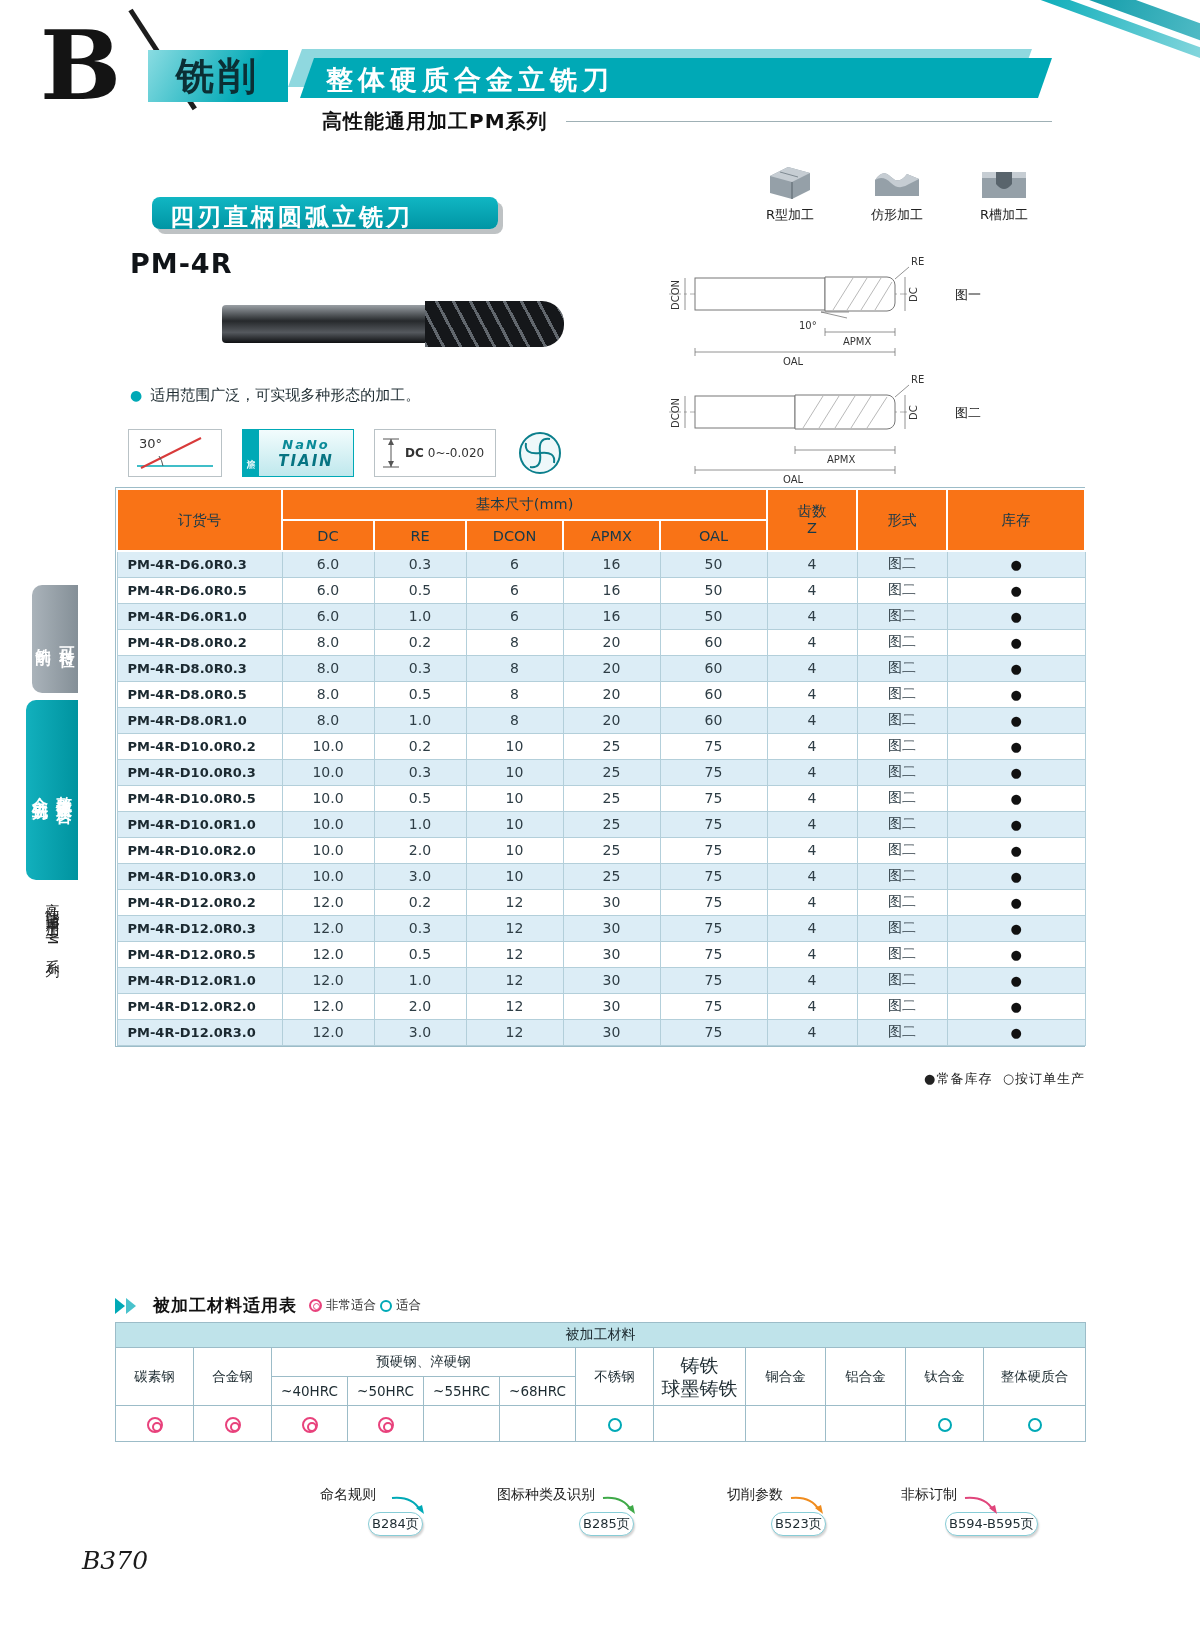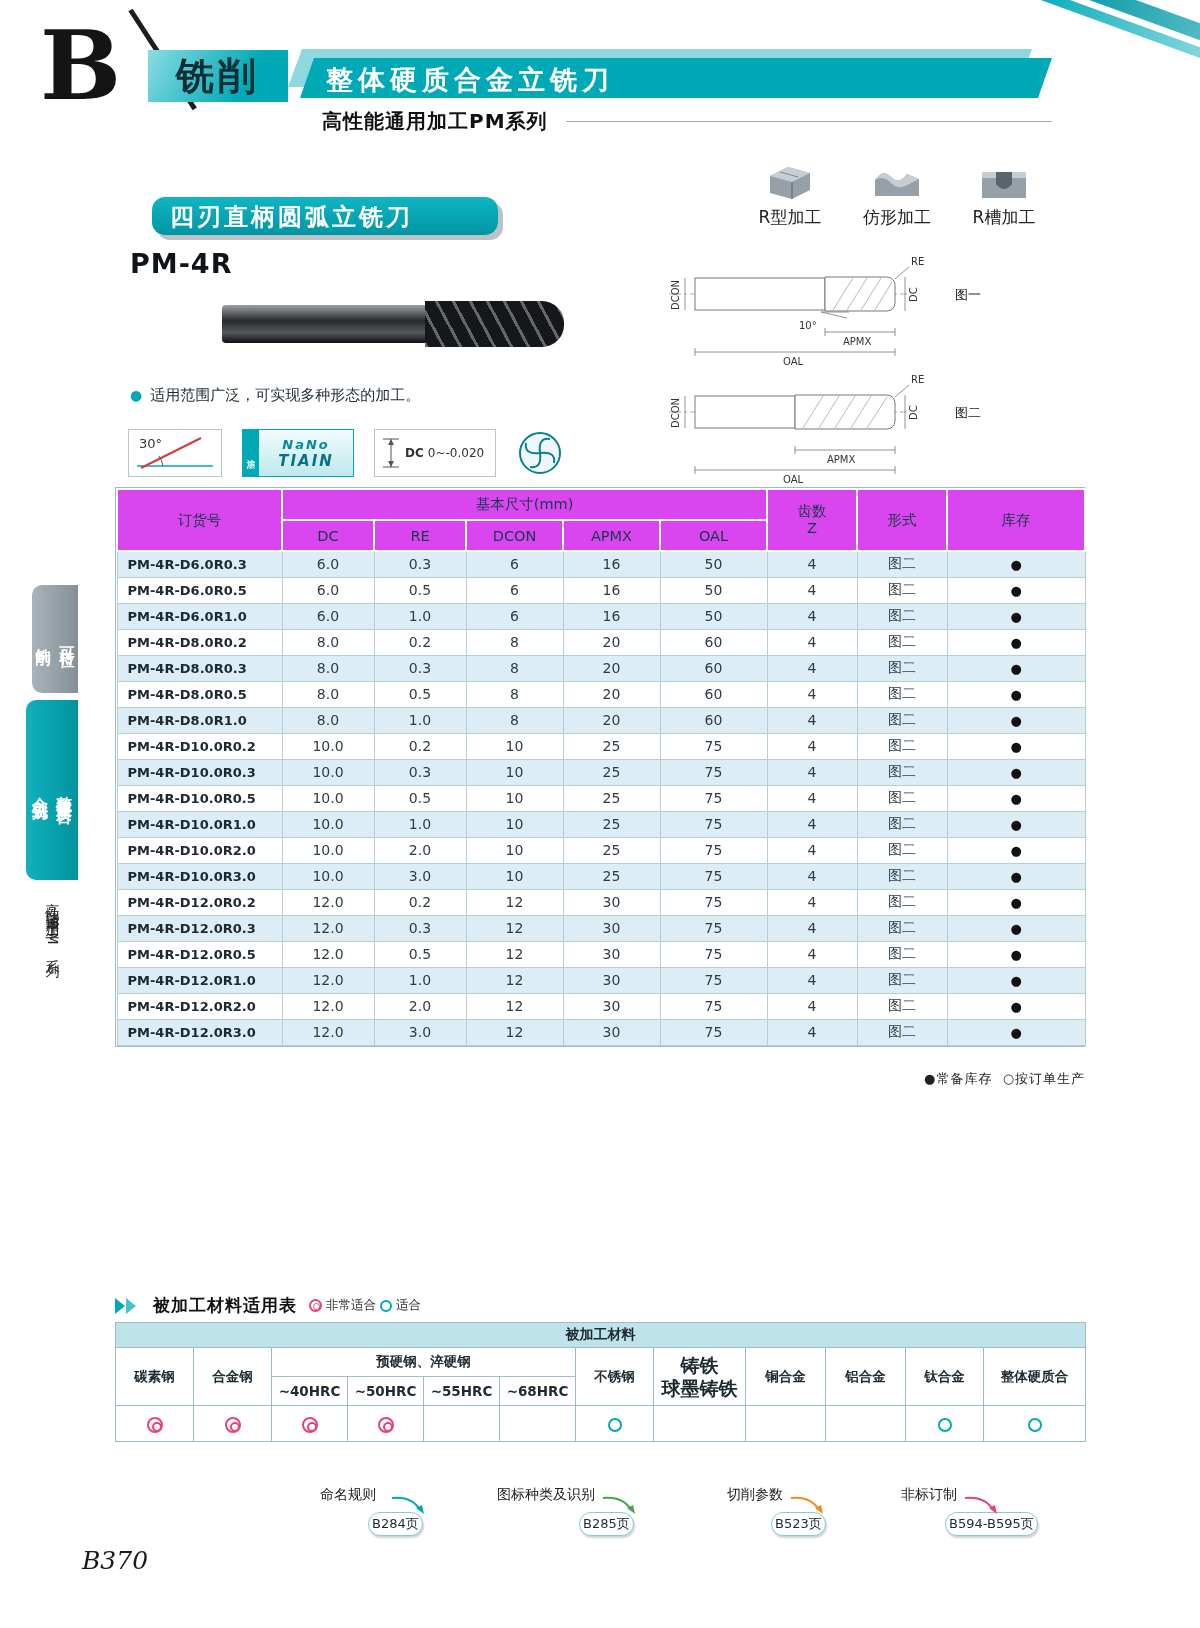--- a/index.html
+++ b/index.html
@@ -23,26 +23,26 @@
   .series-line { position:absolute; left:566px; top:121px; width:486px; height:1px; background:#9fb0b5; }
   .stripe1 { position:absolute; left:1026px; top:-16px; width:240px; height:10px;
     background:linear-gradient(90deg,#00a9b6,#a7e2e7); transform:rotate(20deg); transform-origin:left top; }
   .stripe2 { position:absolute; left:1070px; top:-24px; width:240px; height:16px;
     background:linear-gradient(90deg,#0797a5,#7fd2da); transform:rotate(20deg); transform-origin:left top; }
 
   
   .mach-icons { position:absolute; left:742px; top:158px; width:310px; display:flex; justify-content:space-between; }
   .mach-item { width:96px; text-align:center; }
   .mach-item svg { display:block; margin:0 auto; }
-  .mach-label { font-size:17px; color:#222; margin-top:2px; }
-
-  
-  .section-title { position:absolute; left:152px; top:197px; width:346px; height:38px;
+  .mach-label { font-size:13px; color:#222; margin-top:2px; }
+
+  
+  .section-title { position:absolute; left:152px; top:197px; width:346px; height:32px;
     background:linear-gradient(180deg,#10b6c3,#0095a4); color:#fff; font-size:24px; font-weight:bold;
-    line-height:40px; padding-left:18px; letter-spacing:3px; border-radius:13px;
+    line-height:40px; padding-left:18px; letter-spacing:3px; border-radius:8px;
     box-shadow:5px 5px 0 rgba(110,120,125,.45); }
   .model-name { position:absolute; left:130px; top:248px; font-size:27px; font-weight:bold; color:#101418; letter-spacing:1px; }
 
   .tool-photo { position:absolute; left:222px; top:296px; width:342px; height:56px; }
   .tool-shank { position:absolute; left:0; top:9px; width:205px; height:38px; border-radius:4px 0 0 4px;
     background:linear-gradient(180deg,#9aa0a5,#26292c 42%,#55595e 72%,#0e1012); }
   .tool-flutes { position:absolute; left:203px; top:5px; width:139px; height:46px; border-radius:0 22px 22px 0;
     background:#15171a; overflow:hidden; }
   .tool-flutes::after { content:""; position:absolute; inset:0;
     background:repeating-linear-gradient(62deg,rgba(190,200,210,.45) 0 3px,rgba(0,0,0,0) 3px 15px); }
@@ -70,21 +70,21 @@
   .diagram text { font-size:10px; fill:#333; }
   .diagram .fig-label { font-size:13px; fill:#222; }
   .diagram .tool { fill:#fff; stroke:#777; stroke-width:1; }
   .diagram .dim { stroke:#777; stroke-width:.8; }
   .diagram .cline { stroke:#999; stroke-width:.8; stroke-dasharray:12 3 3 3; }
   .diagram .hatch { stroke:#999; stroke-width:.7; }
 
   
   .table-wrap { position:absolute; left:115px; top:487px; width:970px; border:1px solid #9cbcc8; }
   .prod-table { border-collapse:collapse; table-layout:fixed; width:968px; }
-  .prod-table th { background:#d946ef; border:2px solid #fff; font-size:14.5px; font-weight:500; color:#16394a; height:31px; padding:0; }
+  .prod-table th { background:#f97316; border:2px solid #fff; font-size:14.5px; font-weight:500; color:#16394a; height:31px; padding:0; }
   .prod-table th.pre-line { white-space:pre-line; line-height:1.15; }
   .prod-table td { border:1px solid #b3cfda; text-align:center; font-size:14px; color:#2e3d45; height:26px; padding:0 2px; }
   .prod-table tbody tr:nth-child(odd) td { background:#dcedf6; }
   .prod-table tbody tr:nth-child(even) td { background:#fff; }
   .prod-table td.col-order { text-align:left; padding-left:10px; font-weight:bold; font-size:13px; color:#1b2930; }
   .prod-table td.col-stock { font-size:13px; color:#111; }
   .footnote { position:absolute; left:115px; top:1070px; width:970px; text-align:right; font-size:13px; color:#222; letter-spacing:1px; }
 
   
   .side-tab { position:absolute; border-radius:10px 0 0 10px; color:#fff; font-weight:bold;
@@ -95,21 +95,21 @@
   .side-tab.teal { left:26px; top:700px; width:52px; height:180px; font-size:16px;
     background:linear-gradient(90deg,#12b0bd,#00939f); }
   .side-vtext { position:absolute; left:44px; top:892px; writing-mode:vertical-rl; font-size:14px; color:#222; letter-spacing:4px; }
 
   
   .mat-head { position:absolute; left:115px; top:1294px; display:flex; align-items:center; gap:10px; }
   .mat-title { font-size:17px; font-weight:bold; color:#111; letter-spacing:1px; }
   .mat-legend { display:flex; align-items:center; gap:4px; font-size:12.5px; color:#333; margin-left:2px; }
   .mat-table-wrap { position:absolute; left:115px; top:1322px; width:970px; }
   .mat-table { border-collapse:collapse; table-layout:fixed; width:970px; }
-  .mat-table th { background:#fff; border:1px solid #9cbcc8; font-weight:700; font-size:13.5px; color:#1d2b31; height:29px; padding:0 2px; }
+  .mat-table th { background:#fff; border:1px solid #9cbcc8; font-weight:400; font-size:13.5px; color:#1d2b31; height:29px; padding:0 2px; }
   .mat-table th.mat-top { background:#bfe3ea; height:25px; font-size:14px; }
   .mat-table th.pre-line { white-space:pre-line; line-height:1.2; font-size:19px;text-align:center; }
   .mat-table td { border:1px solid #9cbcc8; background:#fff; height:36px; text-align:center; vertical-align:middle; }
 
   .mark-double { position:relative; display:inline-block; width:16px; height:16px; border:2px solid #e8427c; border-radius:50%; vertical-align:middle; }
   .mark-double::after { content:""; position:absolute; left:3px; top:3px; width:6px; height:6px; border:2px solid #e8427c; border-radius:50%; }
   .mark-single { display:inline-block; width:14px; height:14px; border:2px solid #00a9b6; border-radius:50%; vertical-align:middle; }
   .mark-double.sm { width:13px; height:13px; }
   .mark-double.sm::after { left:2px; top:2px; width:5px; height:5px; border-width:1.5px; }
   .mark-single.sm { width:12px; height:12px; }

